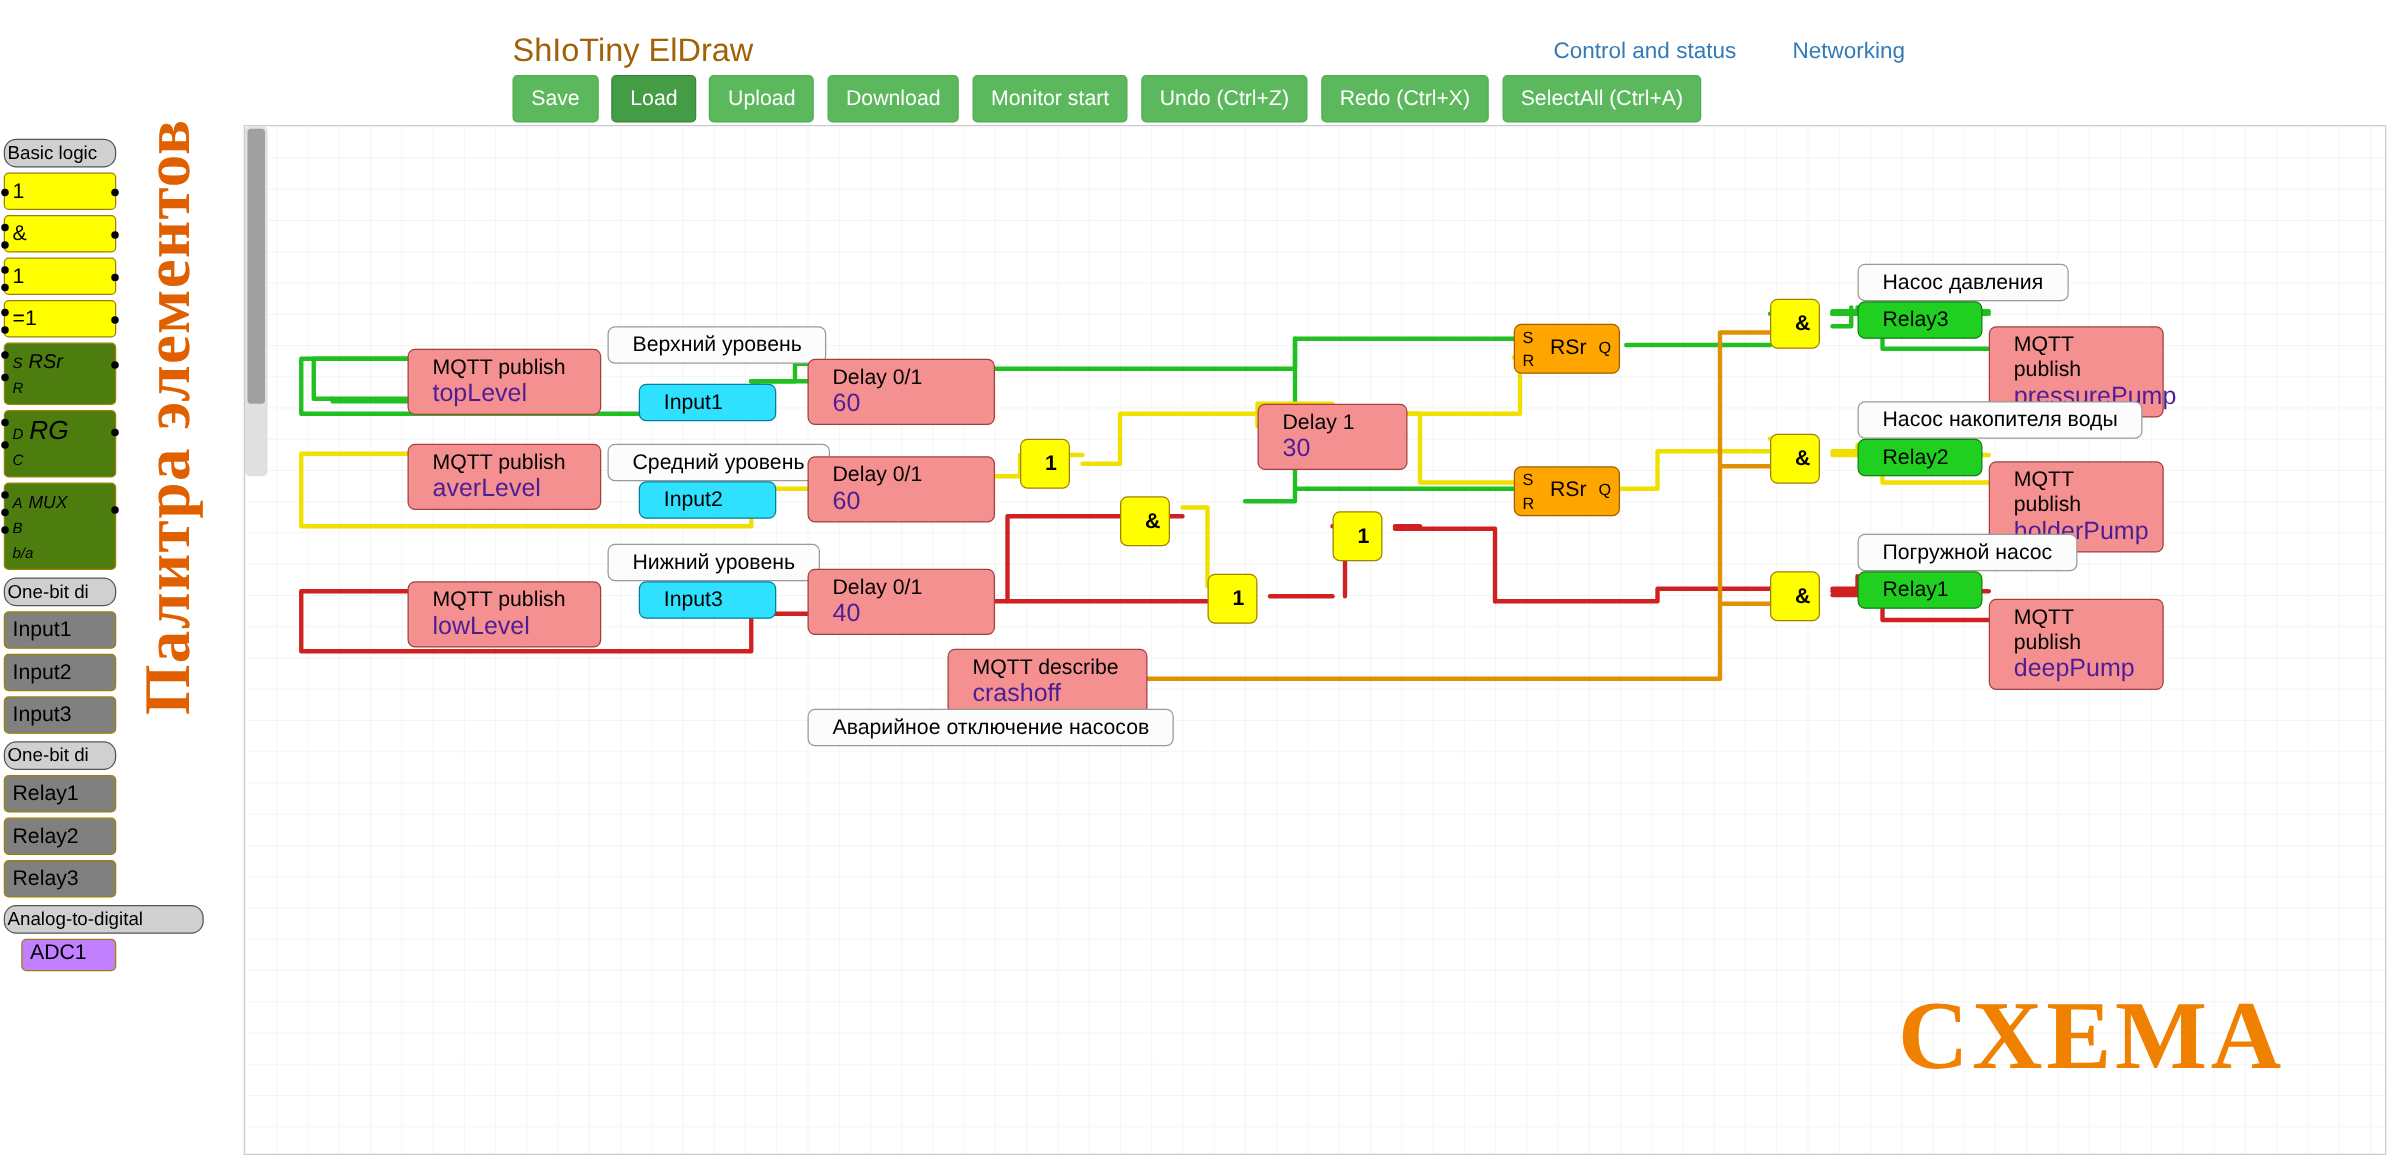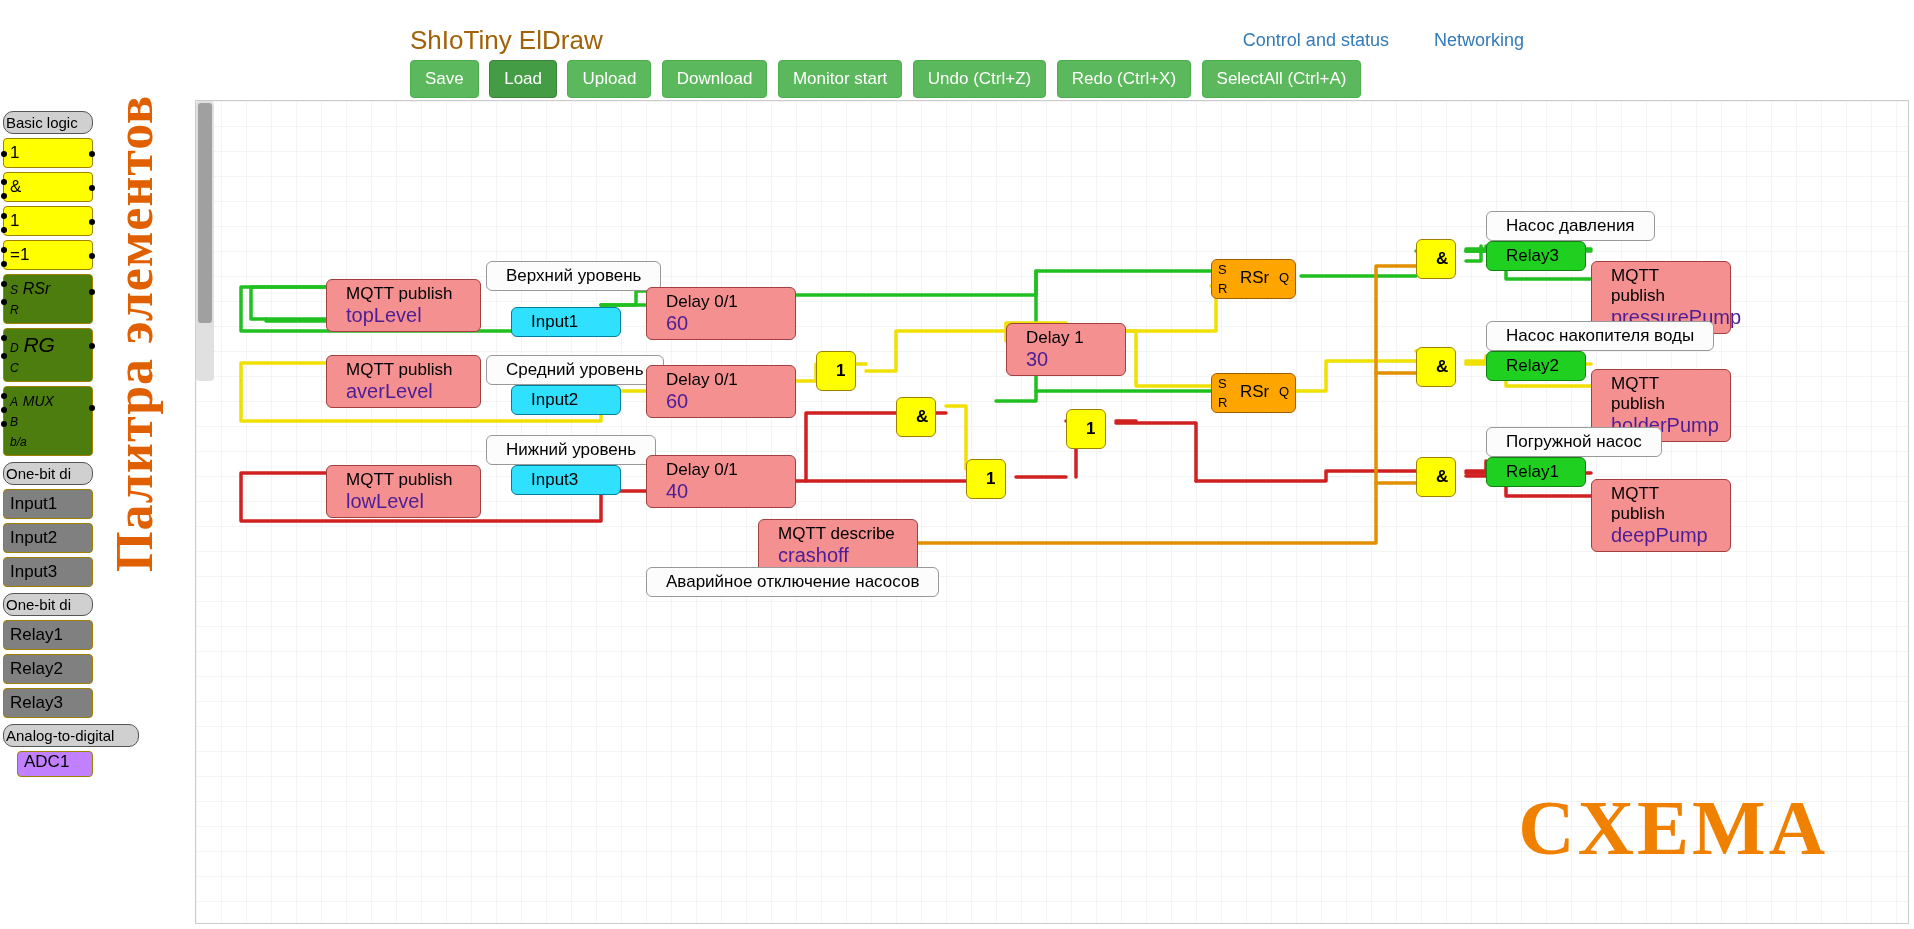--- a/index.html
+++ b/index.html
@@ -100,21 +100,21 @@
       <span class="pin l" style="top:6px"></span><span class="pin l" style="top:20px"></span><span class="pin l" style="top:34px"></span><span class="pin r" style="top:18px"></span>
     </div>
     <div class="pal-head">One-bit di</div>
     <div class="pal-block g">Input1</div>
     <div class="pal-block g">Input2</div>
     <div class="pal-block g">Input3</div>
     <div class="pal-head">One-bit di</div>
     <div class="pal-block g">Relay1</div>
     <div class="pal-block g">Relay2</div>
     <div class="pal-block g">Relay3</div>
-    <div class="pal-head" style="width:136px">Analog-to-digital</div>
+    <div class="pal-head" style="width:160px">Analog-to-digital</div>
     <div class="pal-block v" style="height:4px;padding:0 6px;overflow:hidden">ADC1</div>
   </div>
 </div>
 
 <div class="canvas-wrap">
   <div class="grid"></div>
   <div class="scroll-vert">
       <div class="thumb"></div>
     </div>
 

